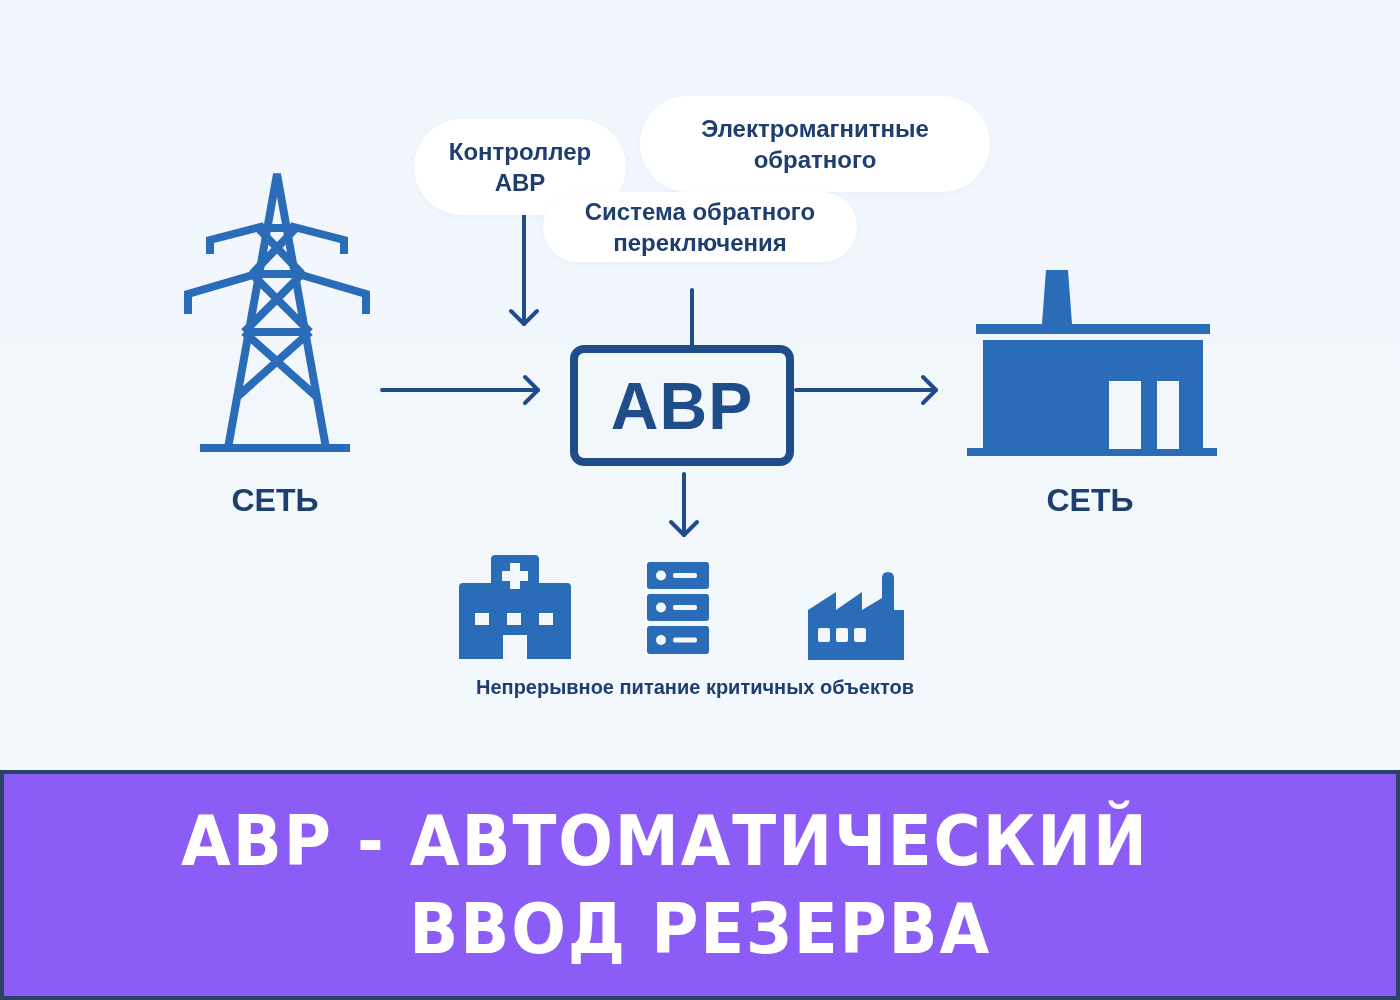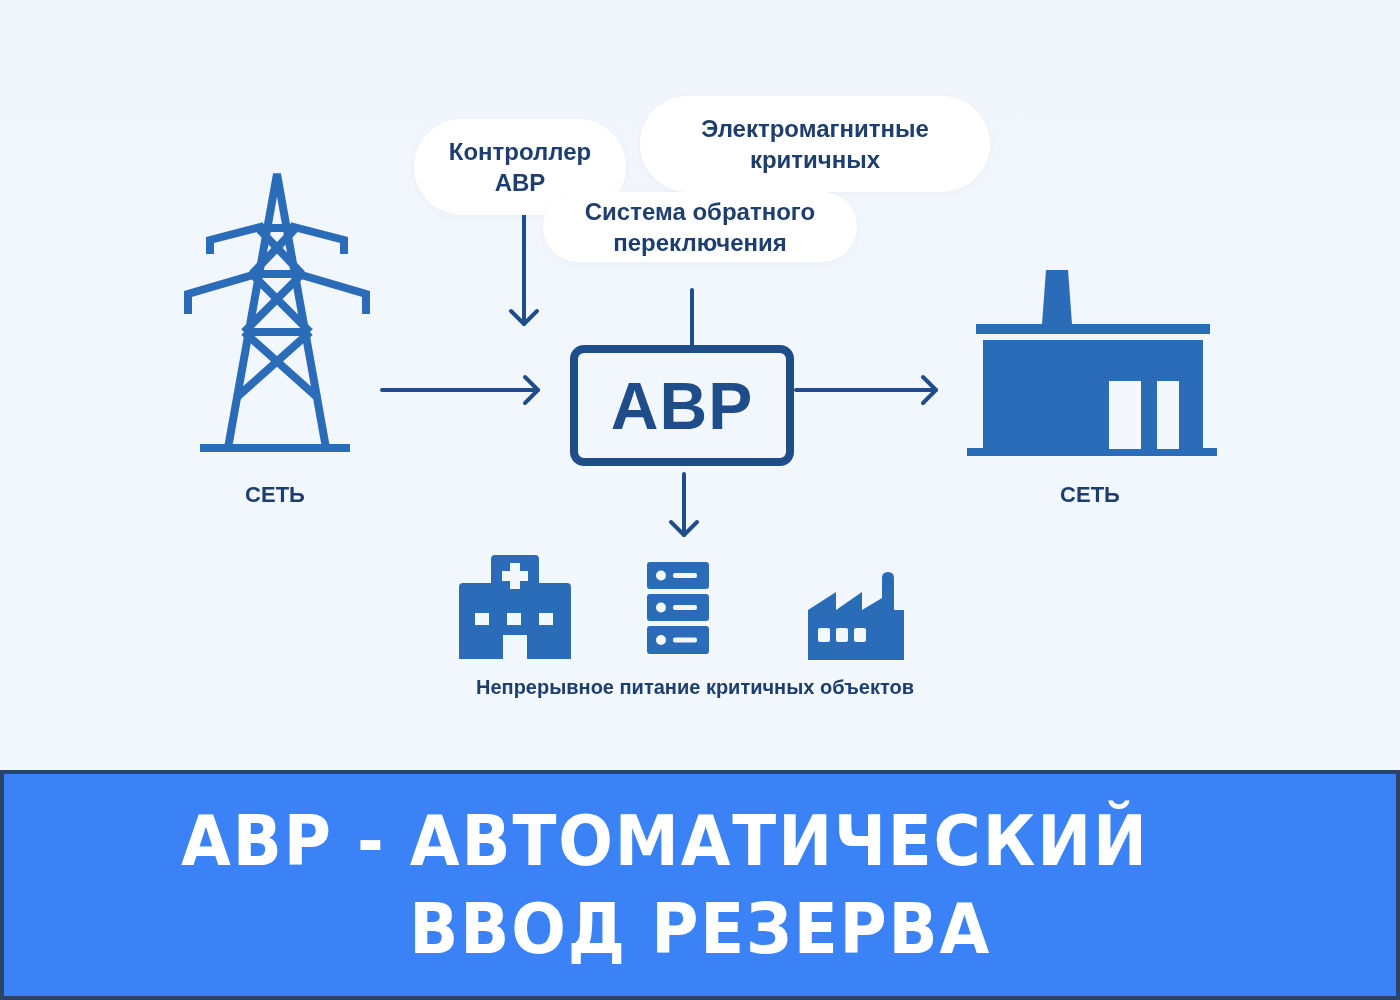--- a/index.html
+++ b/index.html
@@ -36,36 +36,36 @@
     position: absolute; left: 570px; top: 345px; width: 224px; height: 121px;
     border: 8px solid #1f4d8a; border-radius: 14px;
     display: flex; align-items: center; justify-content: center;
     background: transparent;
   }
   .abr-box span {
     font-size: 66px; font-weight: bold; color: #1f4d8a; letter-spacing: 1px;
   }
 
   .label-big {
-    position: absolute; font-size: 22px; font-weight: bold; color: #1d3e6e;
+    position: absolute; font-size: 32px; font-weight: bold; color: #1d3e6e;
     text-align: center;
   }
   #label-grid { left: 200px; top: 482px; width: 150px; }
   #label-gpes { left: 1020px; top: 482px; width: 140px; }
 
   .caption {
     position: absolute; left: 330px; top: 676px; width: 730px;
     text-align: center; font-size: 20px; font-weight: bold; color: #1d3e6e;
   }
 
   .icon { position: absolute; }
 
   .banner {
     position: absolute; left: 0; top: 770px; width: 1400px; height: 230px;
-    background: #3b82f6;
+    background: #8b5cf6;
     border: 4px solid #2a4466;
     display: flex; flex-direction: column; align-items: center; justify-content: center;
   }
   .banner .line {
     color: #ffffff; font-weight: bold; font-size: 70px; line-height: 88px;
     letter-spacing: 2px; text-transform: uppercase;
     font-family: "DejaVu Sans", "Liberation Sans", sans-serif;
     transform: scaleX(0.92);
   }
   .banner .line1 { margin-left: -70px; }
@@ -93,21 +93,21 @@
     <polyline points="671,522 684,535 697,522"></polyline>
   </g>
 </svg>
 
 <div class="bubble" id="bubble-controller">
   <span>Контроллер</span>
   <span>АВР</span>
 </div>
 <div class="bubble" id="bubble-contactors">
   <span>Электромагнитные</span>
-  <span>критичных</span>
+  <span>обратного</span>
 </div>
 <div class="bubble" id="bubble-reverse">
   <span>Система обратного</span>
   <span>переключения</span>
 </div>
 
 <div class="abr-box">
   <span>АВР</span>
 </div>
 

